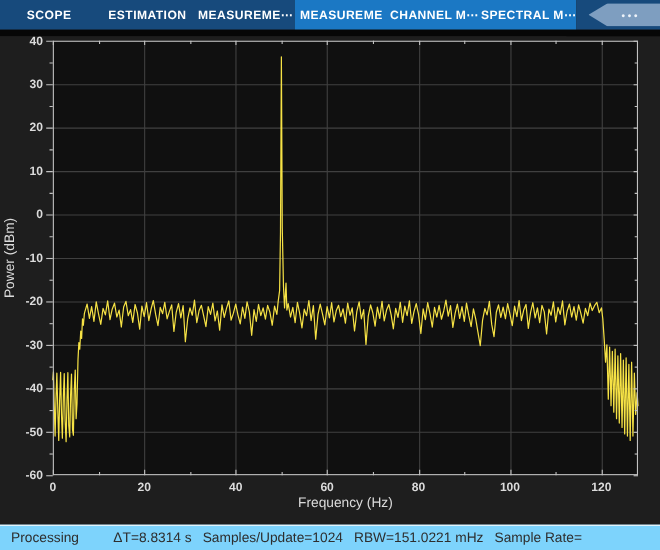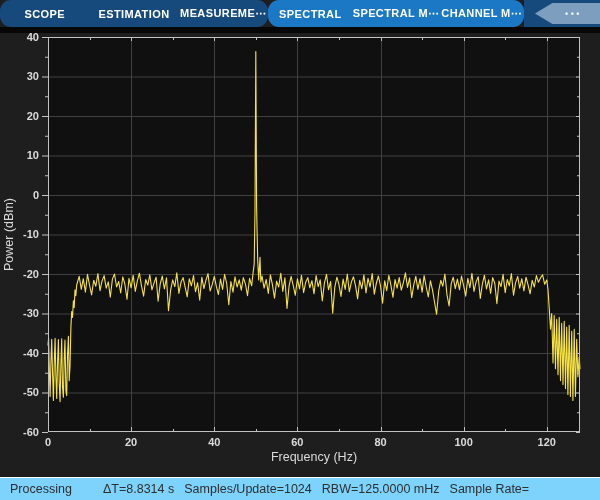--- a/index.html
+++ b/index.html
@@ -3,21 +3,21 @@
 <meta charset="utf-8">
 <style>
   html,body{margin:0;padding:0;}
   body{
     width:600px;height:500px;position:relative;overflow:hidden;
     background:#1e1e1e;font-family:"Liberation Sans",sans-serif;
     -webkit-font-smoothing:antialiased;
   }
   
   .toolbar{position:absolute;top:0;left:0;width:600px;height:27px;display:flex;}
-  .tab-group{display:flex;height:100%;border-radius:11px;}
+  .tab-group{display:flex;height:100%;}
   .tab-group.inactive{width:268px;background:#174a7c;}
   .tab-group.active{width:256px;background:#1b78c4;}
   .toolbar-right{flex:1;background:#174a7c;position:relative;}
   .tab{
     flex:1;display:flex;align-items:center;justify-content:center;
     color:#ffffff;font-size:11px;font-weight:600;letter-spacing:.4px;
     white-space:nowrap;cursor:default;
   }
   .overflow-btn{
     position:absolute;left:11px;top:3px;width:57px;height:21px;
@@ -44,23 +44,23 @@
 </head>
 <body>
 
 <div class="toolbar">
   <div class="tab-group inactive">
     <div class="tab">SCOPE</div>
     <div class="tab">ESTIMATION</div>
     <div class="tab">MEASUREME⋯</div>
   </div>
   <div class="tab-group active">
-    <div class="tab">SPECTRAL</div>
+    <div class="tab">MEASUREME</div>
+    <div class="tab">CHANNEL M⋯</div>
     <div class="tab">SPECTRAL M⋯</div>
-    <div class="tab">CHANNEL M⋯</div>
   </div>
   <div class="toolbar-right">
     <div class="overflow-btn">
       <span>•••</span>
     </div>
   </div>
 </div>
 
 <div class="gap-strip"></div>
 
@@ -178,15 +178,15 @@
       </g>
       <text x="314" y="428" text-anchor="middle" fill="#dbdbdb" font-size="12.5px">Frequency (Hz)</text>
       <text x="13" y="201.5" text-anchor="middle" fill="#dbdbdb" font-size="12.5px" transform="rotate(-90 13 201.5)">Power (dBm)</text>
     </svg>
 </div>
 
 <div class="statusbar">
   <span class="state">Processing</span>
   <span class="metric">ΔT=8.8314 s</span>
   <span class="metric">Samples/Update=1024</span>
-  <span class="metric">RBW=125.0000 mHz</span>
+  <span class="metric">RBW=151.0221 mHz</span>
   <span class="metric">Sample Rate=</span>
 </div>
 
 </body></html>

